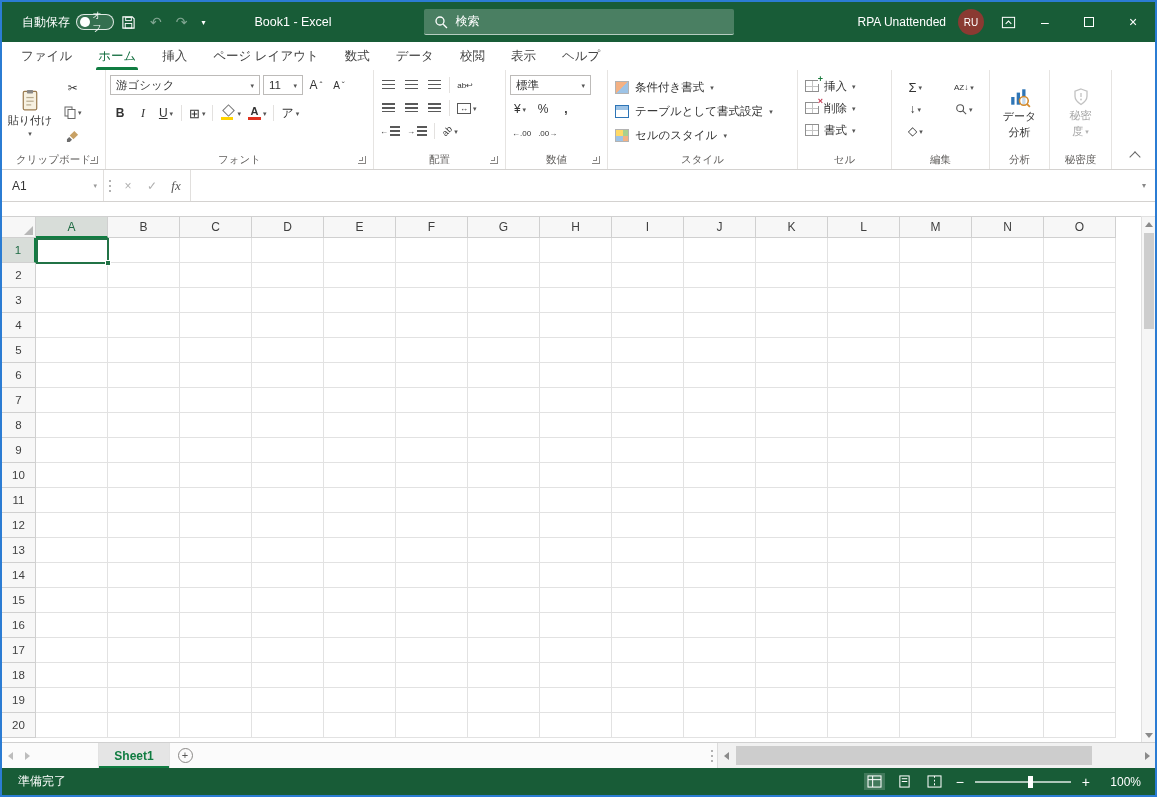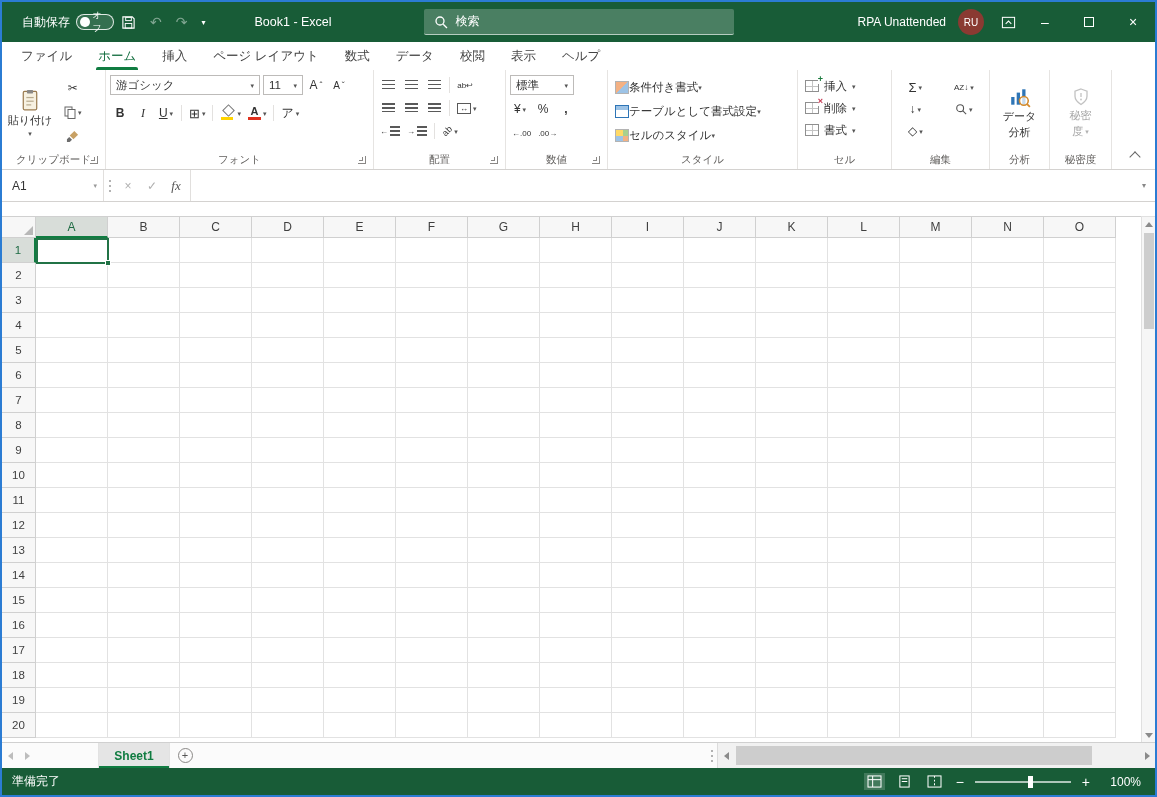--- a/index.html
+++ b/index.html
@@ -58,21 +58,21 @@
   .merge-ic { display:inline-flex; align-items:center; justify-content:center; width:14px; height:11px; border:1px solid #595959; font-size:8px; color:#333; }
   .orient-ic { display:inline-block; font-size:9px; transform:rotate(-45deg); color:#333; }
   .tiny { font-size:8px; letter-spacing:0; }
   .ic-fill { position:relative; width:15px; height:14px; display:inline-block; }
   .ic-fill::before { content:""; position:absolute; left:4px; top:0; width:7px; height:7px; border:1.2px solid #777; transform:rotate(45deg); }
   .ic-fill::after { content:""; position:absolute; left:1px; bottom:0; width:12px; height:3.5px; background:var(--fill-yellow,#ffd400); }
   .ic-fontcolor { position:relative; width:13px; height:14px; display:inline-block; font-size:11px; font-weight:bold; color:#333; text-align:center; line-height:11px; }
   .ic-fontcolor::after { content:""; position:absolute; left:0; bottom:0; width:13px; height:3.5px; background:var(--font-color-red,#e0301e); }
   .caret { font-size:9px; color:#444; }
 
-  .style-row { display:flex; align-items:center; height:24px; border:none; background:none; font-size:11.5px; color:#333; cursor:pointer; padding:0 3px; white-space:nowrap; }
+  .style-row { display:flex; align-items:center; gap:6px; height:24px; border:none; background:none; font-size:11.5px; color:#333; cursor:pointer; padding:0 3px; white-space:nowrap; }
   .ic-cf { width:14px; height:13px; border:1px solid #b3b3b3; background:linear-gradient(135deg,#f4b183 0 50%,#9dc3e6 50% 100%); }
   .ic-table { width:14px; height:13px; border:1px solid #2e75b6; background:linear-gradient(to bottom,#9dc3e6 0 4px,#fff 4px),linear-gradient(to right,transparent 0 6px,#c9c9c9 6px 7px,transparent 7px); }
   .ic-cellstyles { width:14px; height:13px; border:1px solid #b3b3b3;
     background:linear-gradient(#ffd966,#ffd966) 0 0/7px 6px no-repeat,
                linear-gradient(#a9d08e,#a9d08e) 7px 0/7px 6px no-repeat,
                linear-gradient(#9dc3e6,#9dc3e6) 0 6px/7px 7px no-repeat,
                linear-gradient(#f4b183,#f4b183) 7px 6px/7px 7px no-repeat; }
   .ic-grid { position:relative; width:14px; height:12px; border:1px solid #8f8f8f;
     background:linear-gradient(to right,transparent 0 6px,#c3c3c3 6px 7px,transparent 7px),
                linear-gradient(to bottom,transparent 0 5px,#c3c3c3 5px 6px,transparent 6px); }
@@ -132,21 +132,21 @@
   .add-sheet { width:30px; display:flex; align-items:center; justify-content:center; cursor:pointer; }
   .add-circle { width:15px; height:15px; border-radius:50%; border:1px solid #8a8886; color:#555; font-size:11px; display:flex; align-items:center; justify-content:center; line-height:1; }
   .flex-sp { flex:1; }
   .drag-dots { width:10px; display:flex; align-items:center; justify-content:center; cursor:col-resize; }
   .hscroll { width:438px; display:flex; align-items:stretch; background:#f1f1f1; border-left:1px solid #dcdcdc; }
   .harr { width:16px; display:flex; align-items:center; justify-content:center; cursor:pointer; background:#f1f1f1; }
   .htrack { flex:1; position:relative; background:#f1f1f1; }
   .hthumb { position:absolute; left:2px; top:3px; bottom:3px; width:88%; background:#cdcdcd; cursor:grab; }
 
   
-  .status-bar { flex:0 0 27px; background:var(--title-green,#185c37); color:#fff; display:flex; align-items:center; padding-left:10px; font-size:12px; }
+  .status-bar { flex:0 0 27px; background:var(--title-green,#185c37); color:#fff; display:flex; align-items:center; padding-left:16px; font-size:12px; }
   .sb-right { margin-left:auto; display:flex; align-items:center; gap:9px; padding-right:14px; }
   .view-btn { background:none; border:none; padding:2px 3px; cursor:pointer; display:flex; align-items:center; }
   .view-btn.active { background:rgba(255,255,255,.18); }
   .zoom-btn { background:none; border:none; color:#fff; font-size:14px; cursor:pointer; padding:0 2px; }
   .zoom-slider { position:relative; width:96px; height:14px; cursor:pointer; }
   .z-track { position:absolute; left:0; right:0; top:6px; height:2px; background:rgba(255,255,255,.65); }
   .z-thumb { position:absolute; left:55%; top:1px; width:5px; height:12px; background:#fff; }
   .zoom-pct { width:40px; text-align:right; font-size:12px; cursor:pointer; }
 </style>
 </head>
@@ -372,21 +372,21 @@
         </div>
       </div>
       <div class="g-label">
         <span>配置</span>
         <span class="launcher"></span>
       </div>
     </div>
 
     <div class="group" style="width:102px">
       <div class="g-content col" style="gap:4px">
-        <div class="combo" style="width:64px">
+        <div class="combo" style="width:81px">
           <span>標準</span>
           <span class="chev">▾</span>
         </div>
         <div class="row">
           <button class="sbtn">
               <span>¥</span>
               <span class="chev">▾</span>
             </button>
           <button class="sbtn">
               <span>%</span>

